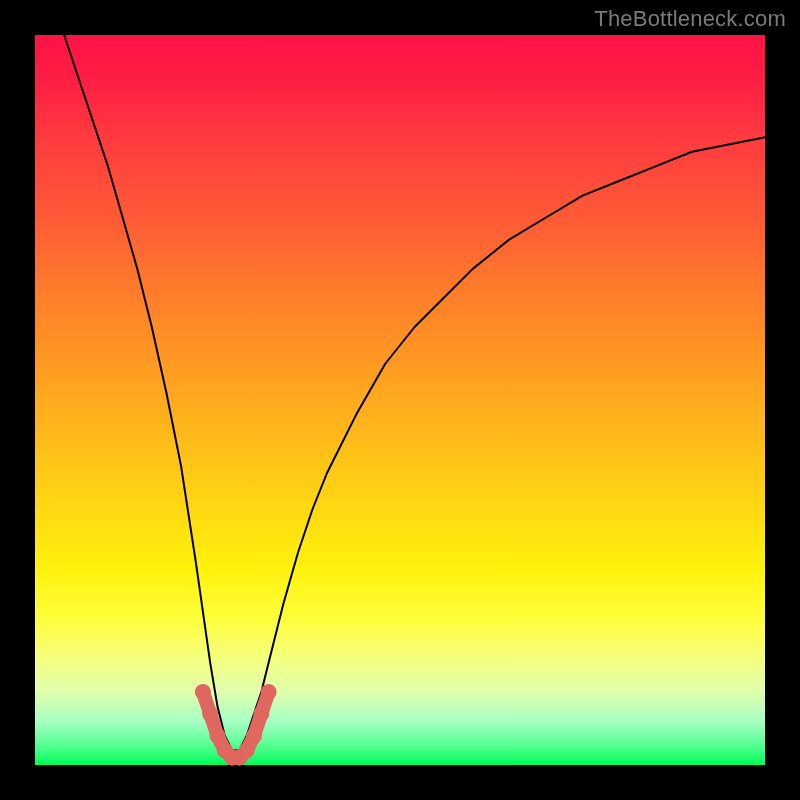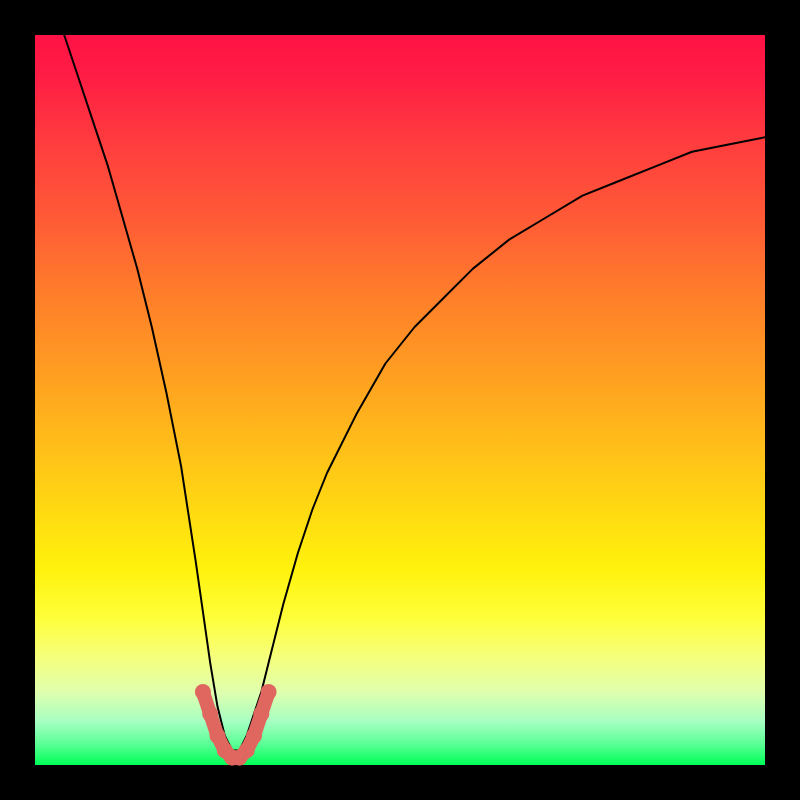--- a/index.html
+++ b/index.html
@@ -95,13 +95,14 @@
         <circle class="marker-dot" cx="189.8" cy="715.4" r="8"></circle>
         <circle class="marker-dot" cx="197.1" cy="722.7" r="8"></circle>
         <circle class="marker-dot" cx="204.4" cy="722.7" r="8"></circle>
         <circle class="marker-dot" cx="211.7" cy="715.4" r="8"></circle>
         <circle class="marker-dot" cx="219.0" cy="700.8" r="8"></circle>
         <circle class="marker-dot" cx="226.3" cy="678.9" r="8"></circle>
         <circle class="marker-dot" cx="233.6" cy="657.0" r="8"></circle>
       </g>
   </svg>
 
+  <div class="watermark">TheBottleneck.com</div>
 </div>
 
 </body></html>

